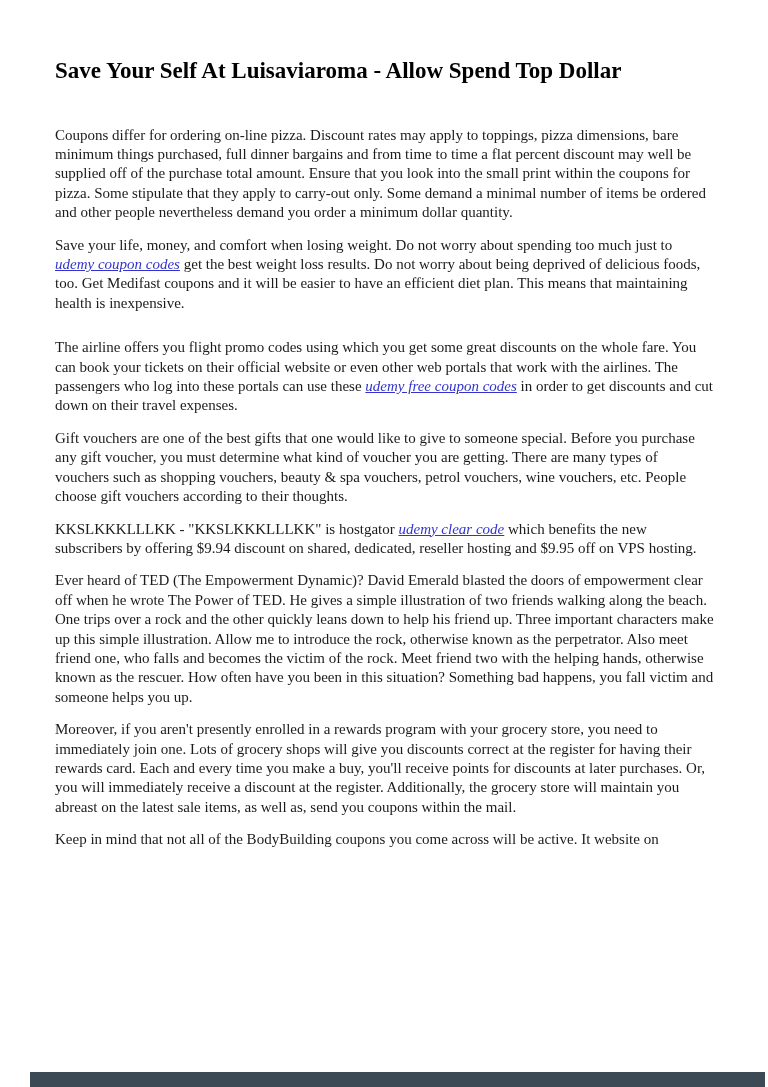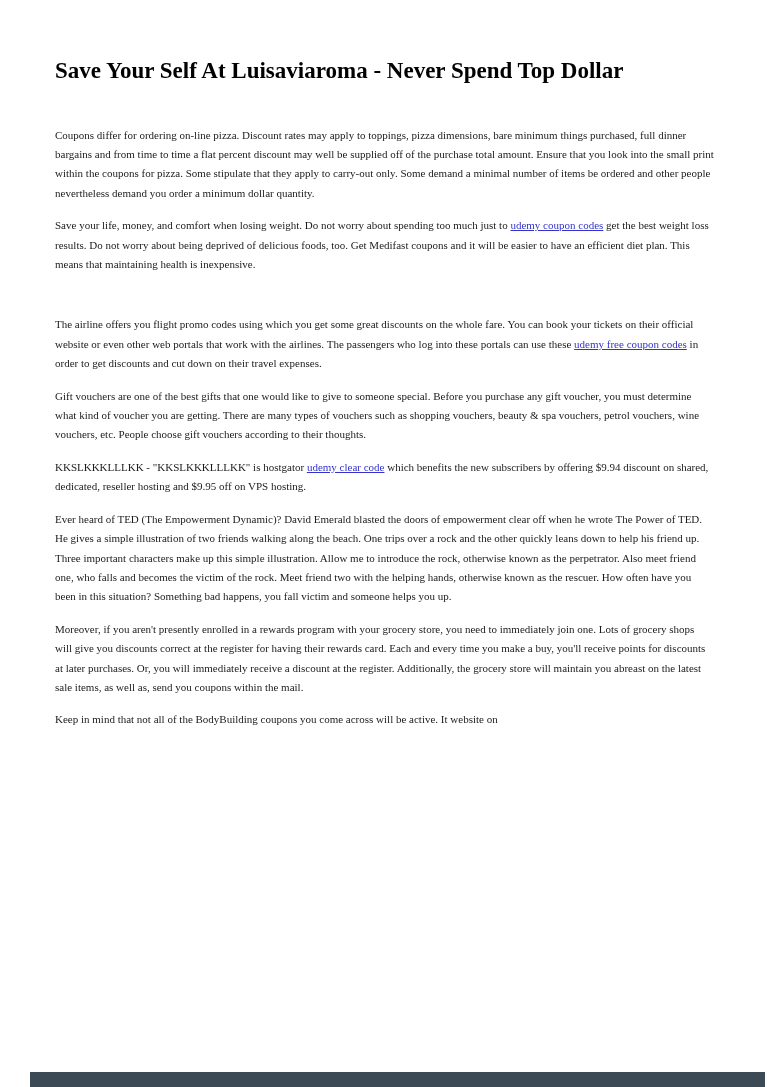--- a/index.html
+++ b/index.html
@@ -16,48 +16,49 @@
   }
   h1.title {
     font-family: "Liberation Serif", "DejaVu Serif", serif;
     font-weight: bold;
     font-size: 23px;
     line-height: 1.2;
     color: #000000;
     margin: 0 0 41px 0;
   }
   .doc-body p {
-    font-size: 11px;
+    font-size: 15px;
     line-height: 19.4px;
     color: #1b1b1b;
     margin: 0 0 13px 0;
     text-align: left;
   }
   .doc-body p.gap-before {
-    margin-top: 41px;
+    margin-top: 25px;
   }
   .doc-body a {
     color: #3333cc;
     text-decoration: underline;
     cursor: pointer;
+    font-style: italic;
   }
   .bottom-bar {
     position: absolute;
     left: 30px;
     right: 3px;
     bottom: 0;
     height: 15px;
     background: #3c4a55;
   }
 </style>
 </head>
 <body>
 
 <div class="page">
-  <h1 class="title">Save Your Self At Luisaviaroma - Never Spend Top Dollar</h1>
+  <h1 class="title">Save Your Self At Luisaviaroma - Allow Spend Top Dollar</h1>
   <div class="doc-body" id="doc-body">
       <p><span>Coupons differ for ordering on-line pizza. Discount rates may apply to toppings, pizza dimensions, bare minimum things purchased, full dinner bargains and from time to time a flat percent discount may well be supplied off of the purchase total amount. Ensure that you look into the small print within the coupons for pizza. Some stipulate that they apply to carry-out only. Some demand a minimal number of items be ordered and other people nevertheless demand you order a minimum dollar quantity.</span></p>
       <p><span>Save your life, money, and comfort when losing weight. Do not worry about spending too much just to </span><a href="#">udemy coupon codes</a><span> get the best weight loss results. Do not worry about being deprived of delicious foods, too. Get Medifast coupons and it will be easier to have an efficient diet plan. This means that maintaining health is inexpensive.</span></p>
       <p class="gap-before"><span>The airline offers you flight promo codes using which you get some great discounts on the whole fare. You can book your tickets on their official website or even other web portals that work with the airlines. The passengers who log into these portals can use these </span><a href="#">udemy free coupon codes</a><span> in order to get discounts and cut down on their travel expenses.</span></p>
       <p><span>Gift vouchers are one of the best gifts that one would like to give to someone special. Before you purchase any gift voucher, you must determine what kind of voucher you are getting. There are many types of vouchers such as shopping vouchers, beauty &amp; spa vouchers, petrol vouchers, wine vouchers, etc. People choose gift vouchers according to their thoughts.</span></p>
       <p><span>KKSLKKKLLLKK - "KKSLKKKLLLKK" is hostgator </span><a href="#">udemy clear code</a><span> which benefits the new subscribers by offering $9.94 discount on shared, dedicated, reseller hosting and $9.95 off on VPS hosting.</span></p>
       <p><span>Ever heard of TED (The Empowerment Dynamic)? David Emerald blasted the doors of empowerment clear off when he wrote The Power of TED. He gives a simple illustration of two friends walking along the beach. One trips over a rock and the other quickly leans down to help his friend up. Three important characters make up this simple illustration. Allow me to introduce the rock, otherwise known as the perpetrator. Also meet friend one, who falls and becomes the victim of the rock. Meet friend two with the helping hands, otherwise known as the rescuer. How often have you been in this situation? Something bad happens, you fall victim and someone helps you up.</span></p>
       <p><span>Moreover, if you aren't presently enrolled in a rewards program with your grocery store, you need to immediately join one. Lots of grocery shops will give you discounts correct at the register for having their rewards card. Each and every time you make a buy, you'll receive points for discounts at later purchases. Or, you will immediately receive a discount at the register. Additionally, the grocery store will maintain you abreast on the latest sale items, as well as, send you coupons within the mail.</span></p>
       <p><span>Keep in mind that not all of the BodyBuilding coupons you come across will be active. It website on</span></p>
     </div>

